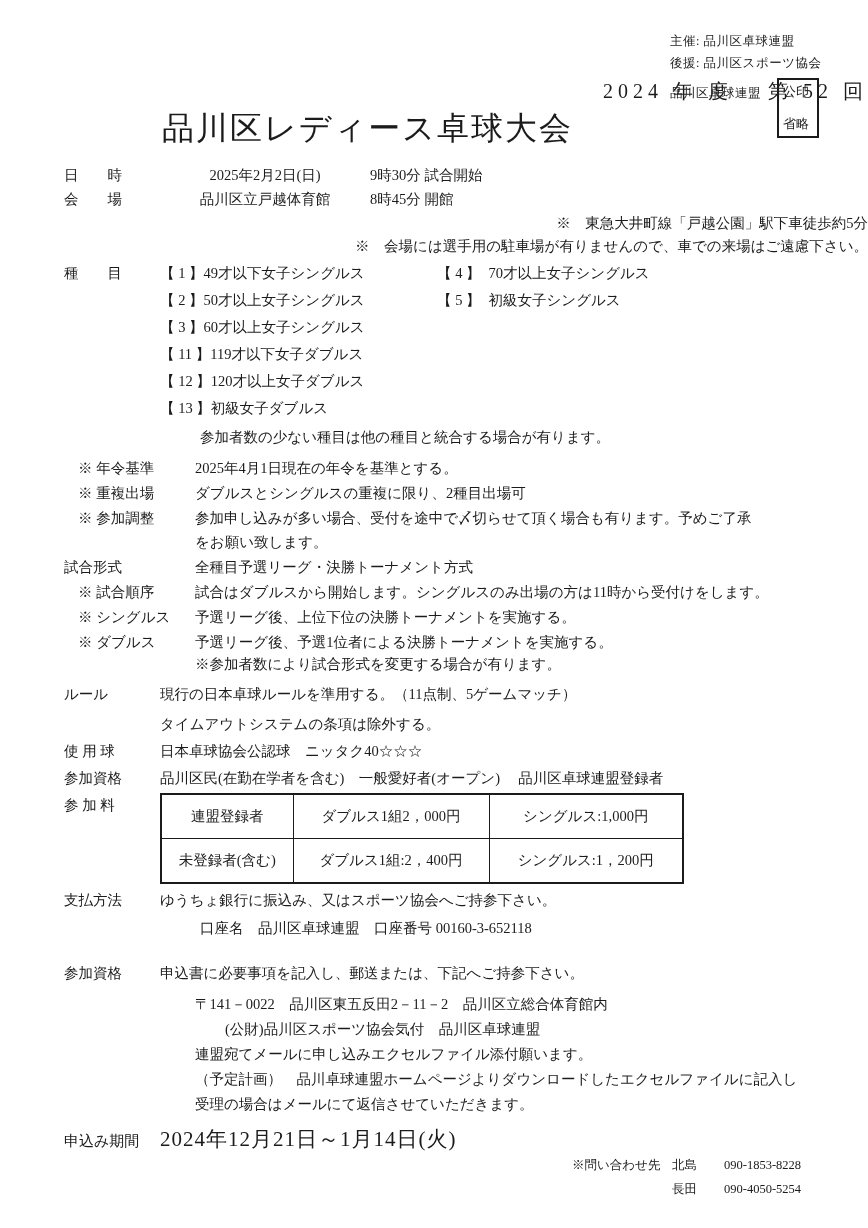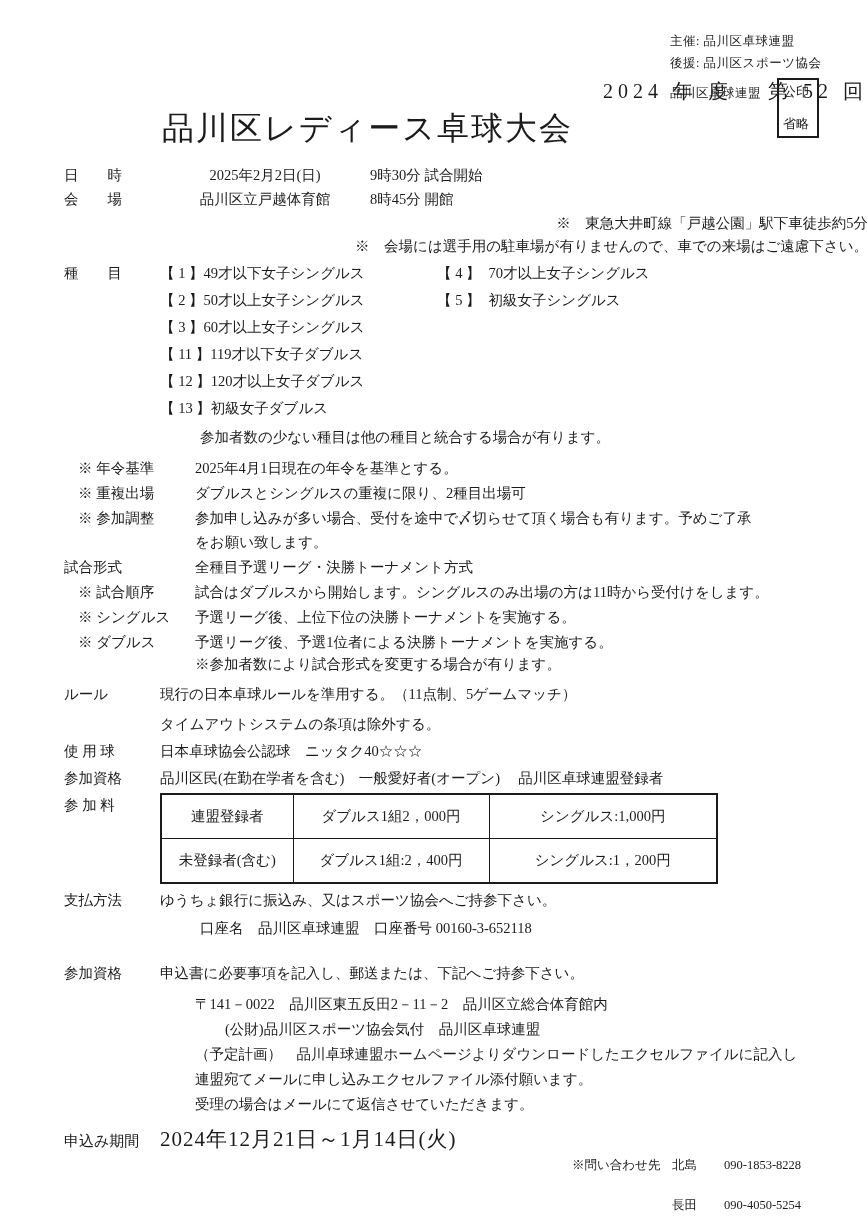--- a/index.html
+++ b/index.html
@@ -48,27 +48,27 @@
   .ev-note { margin-left:200px; }
   
   .fees-row { display:flex; margin-left:64px; align-items:flex-start; }
   table.fees { border-collapse:collapse; border:2px solid #1b1b1b; margin-top:-4px; }
   table.fees td {
     border:1px solid #1b1b1b; text-align:center;
     padding:13px 6px; font-size:14.5px;
   }
   table.fees td.c1 { width:132px; }
   table.fees td.c2 { width:196px; }
-  table.fees td.c3 { width:228px; }
+  table.fees td.c3 { width:194px; }
   
   .period-row { display:flex; margin-left:64px; align-items:baseline; }
   .period-lbl { flex:0 0 96px; font-size:15px; }
   .period-val { font-size:21px; letter-spacing:1px; }
   
-  .contact { display:grid; grid-template-columns:100px 52px auto; row-gap:25px; margin-left:572px; font-size:12.5px; }
+  .contact { display:grid; grid-template-columns:100px 52px auto; row-gap:9px; margin-left:572px; font-size:12.5px; }
   
   .mt20{margin-top:20px}.mt14{margin-top:14px}.mt13{margin-top:13px}.mt12{margin-top:12px}
   .mt11{margin-top:11px}.mt10{margin-top:10px}.mt8{margin-top:8px}.mt7{margin-top:7px}
   .mt6{margin-top:6px}.mt5{margin-top:5px}.mt28{margin-top:28px}
 </style>
 </head>
 <body>
 
 <div class="page">
 
@@ -220,22 +220,22 @@
     <span>ゆうちょ銀行に振込み、又はスポーツ協会へご持参下さい。</span>
   </div>
   <div class="ind200 mt11">口座名　品川区卓球連盟　口座番号  00160-3-652118</div>
 
   <div class="row mt28">
     <span class="lbl">参加資格</span>
     <span>申込書に必要事項を記入し、郵送または、下記へご持参下さい。</span>
   </div>
   <div class="ind195 mt13">〒141－0022　品川区東五反田2－11－2　品川区立総合体育館内</div>
   <div class="ind225 mt8">(公財)品川区スポーツ協会気付　品川区卓球連盟</div>
+  <div class="ind195 mt8">連盟宛てメールに申し込みエクセルファイル添付願います。</div>
   <div class="ind195 mt8">（予定計画）　品川卓球連盟ホームページよりダウンロードしたエクセルファイルに記入し</div>
-  <div class="ind195 mt8">連盟宛てメールに申し込みエクセルファイル添付願います。</div>
   <div class="ind195 mt8">受理の場合はメールにて返信させていただきます。</div>
 
   <div class="period-row mt14">
     <span class="period-lbl">申込み期間</span>
     <span class="period-val">2024年12月21日～1月14日(火)</span>
   </div>
 
   <div class="contact mt6">
     <span>※問い合わせ先</span>
     <span>北島</span>

